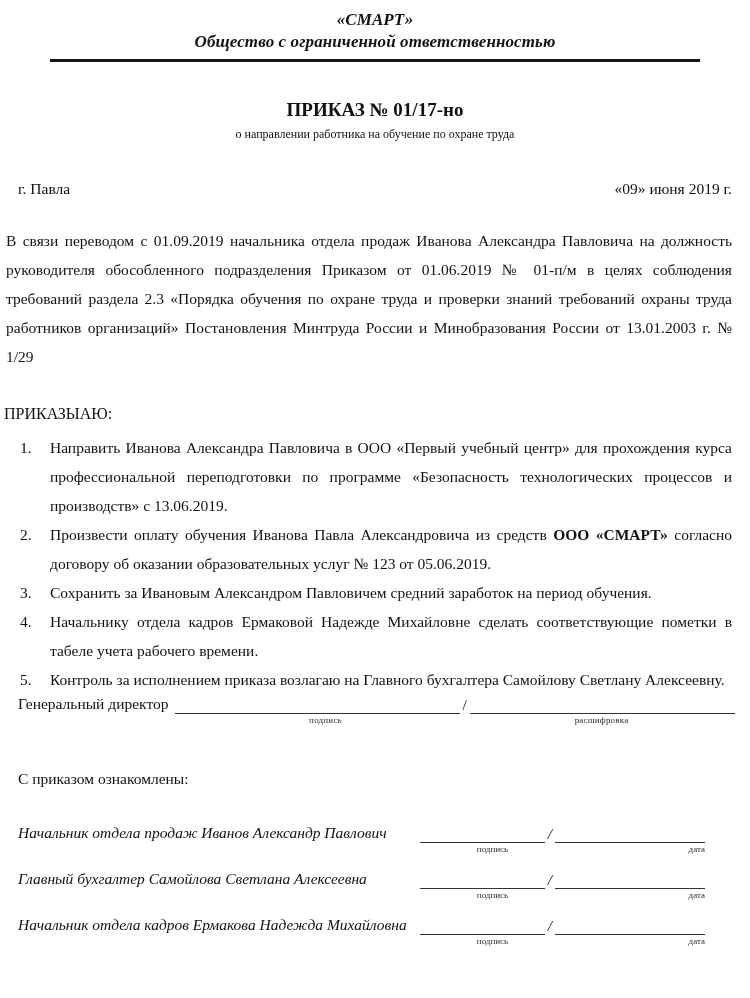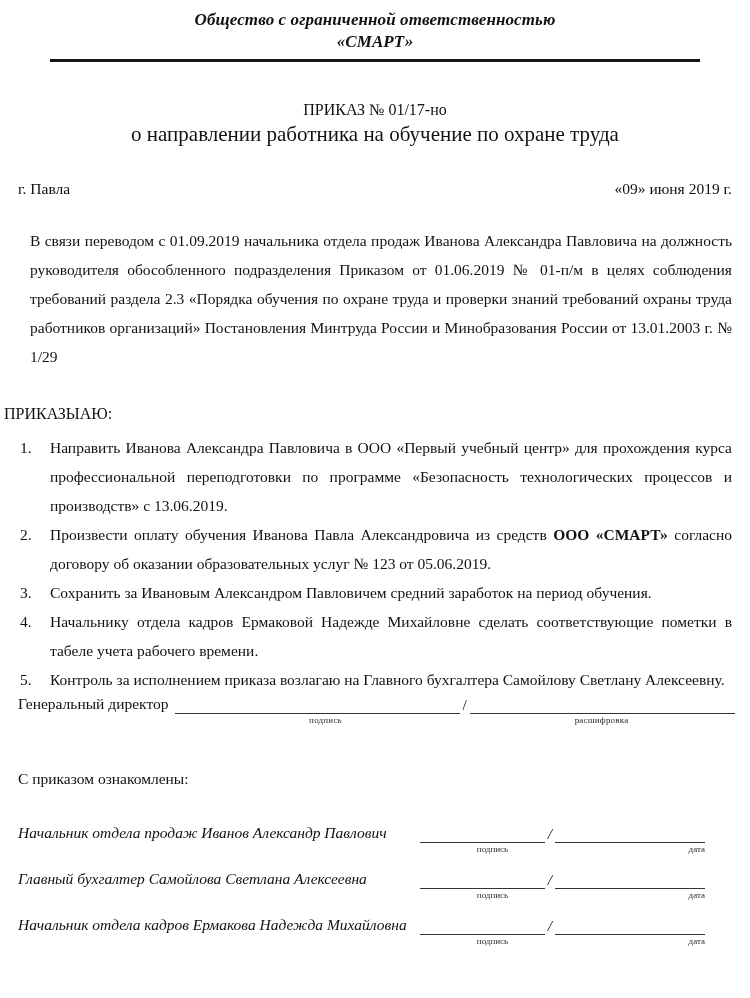--- a/index.html
+++ b/index.html
@@ -39,42 +39,42 @@
     margin: 6px 50px 0 50px;
     border-top: 3px solid #151515;
   }
 
   
   .doc-title-block {
     text-align: center;
     margin-top: 37px;
   }
   .doc-title {
-    font-weight: normal;
-    font-size: 16px;
+    font-weight: bold;
+    font-size: 19px;
     line-height: 21px;
   }
   .doc-subtitle {
-    font-size: 21px;
+    font-size: 12px;
     line-height: 22px;
     margin-top: 3px;
   }
 
   
   .meta-row {
     display: flex;
     justify-content: space-between;
     align-items: baseline;
     margin: 35px 18px 0 18px;
     font-size: 15.5px;
   }
 
   
   .preamble {
-    margin: 28px 18px 0 30px;
+    margin: 28px 18px 0 6px;
     font-size: 15.5px;
     line-height: 29px;
     text-align: justify;
   }
 
   .order-heading {
     margin: 30px 0 0 4px;
     font-size: 16px;
     line-height: 26px;
   }
@@ -193,22 +193,22 @@
   .ack-caption .cap-a { flex: 0 0 125px; text-align: center; }
   .ack-caption .cap-b { flex: 0 0 150px; text-align: right; }
   .ack-item { margin-bottom: 14px; }
 </style>
 </head>
 <body>
 
 <div class="page">
 
   <div class="letterhead">
+    <div class="org-line">«СМАРТ»</div>
     <div class="org-line">Общество с ограниченной ответственностью</div>
-    <div class="org-line">«СМАРТ»</div>
   </div>
   <div class="header-rule"></div>
 
   <div class="doc-title-block">
     <div class="doc-title">ПРИКАЗ № 01/17-но</div>
     <div class="doc-subtitle">о направлении работника на обучение по охране труда</div>
   </div>
 
   <div class="meta-row">
     <span>г. Павла</span>

